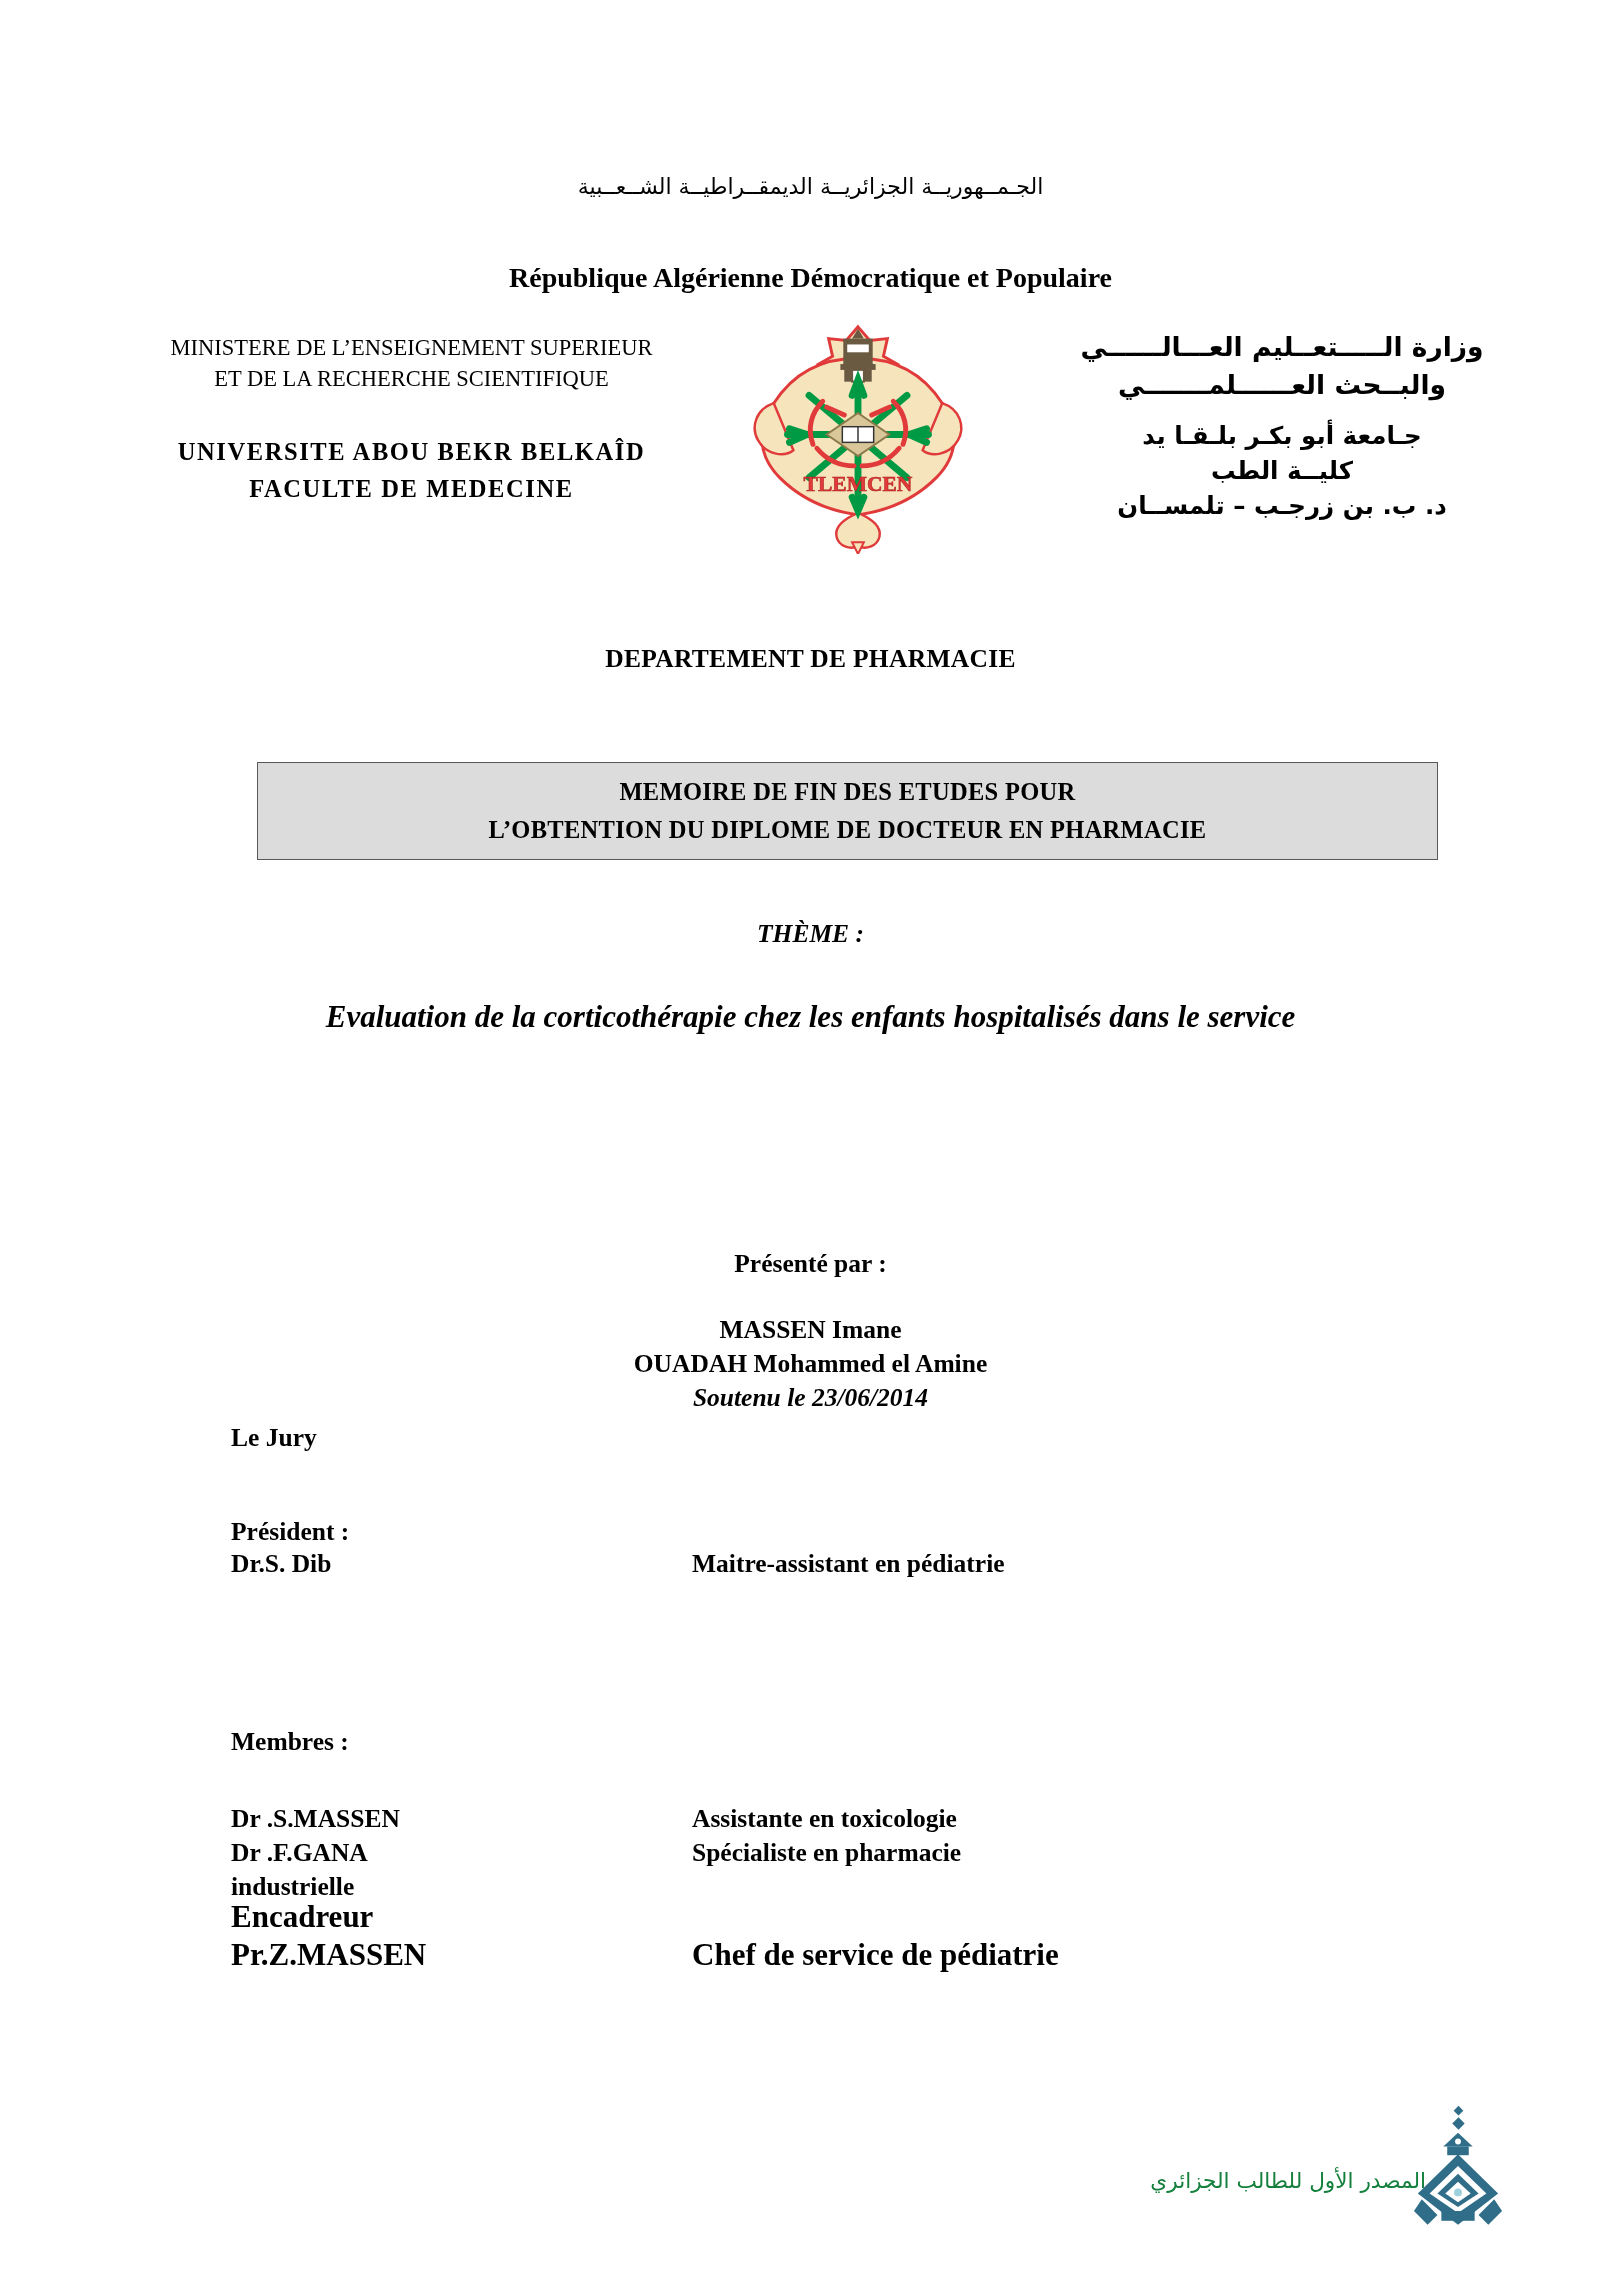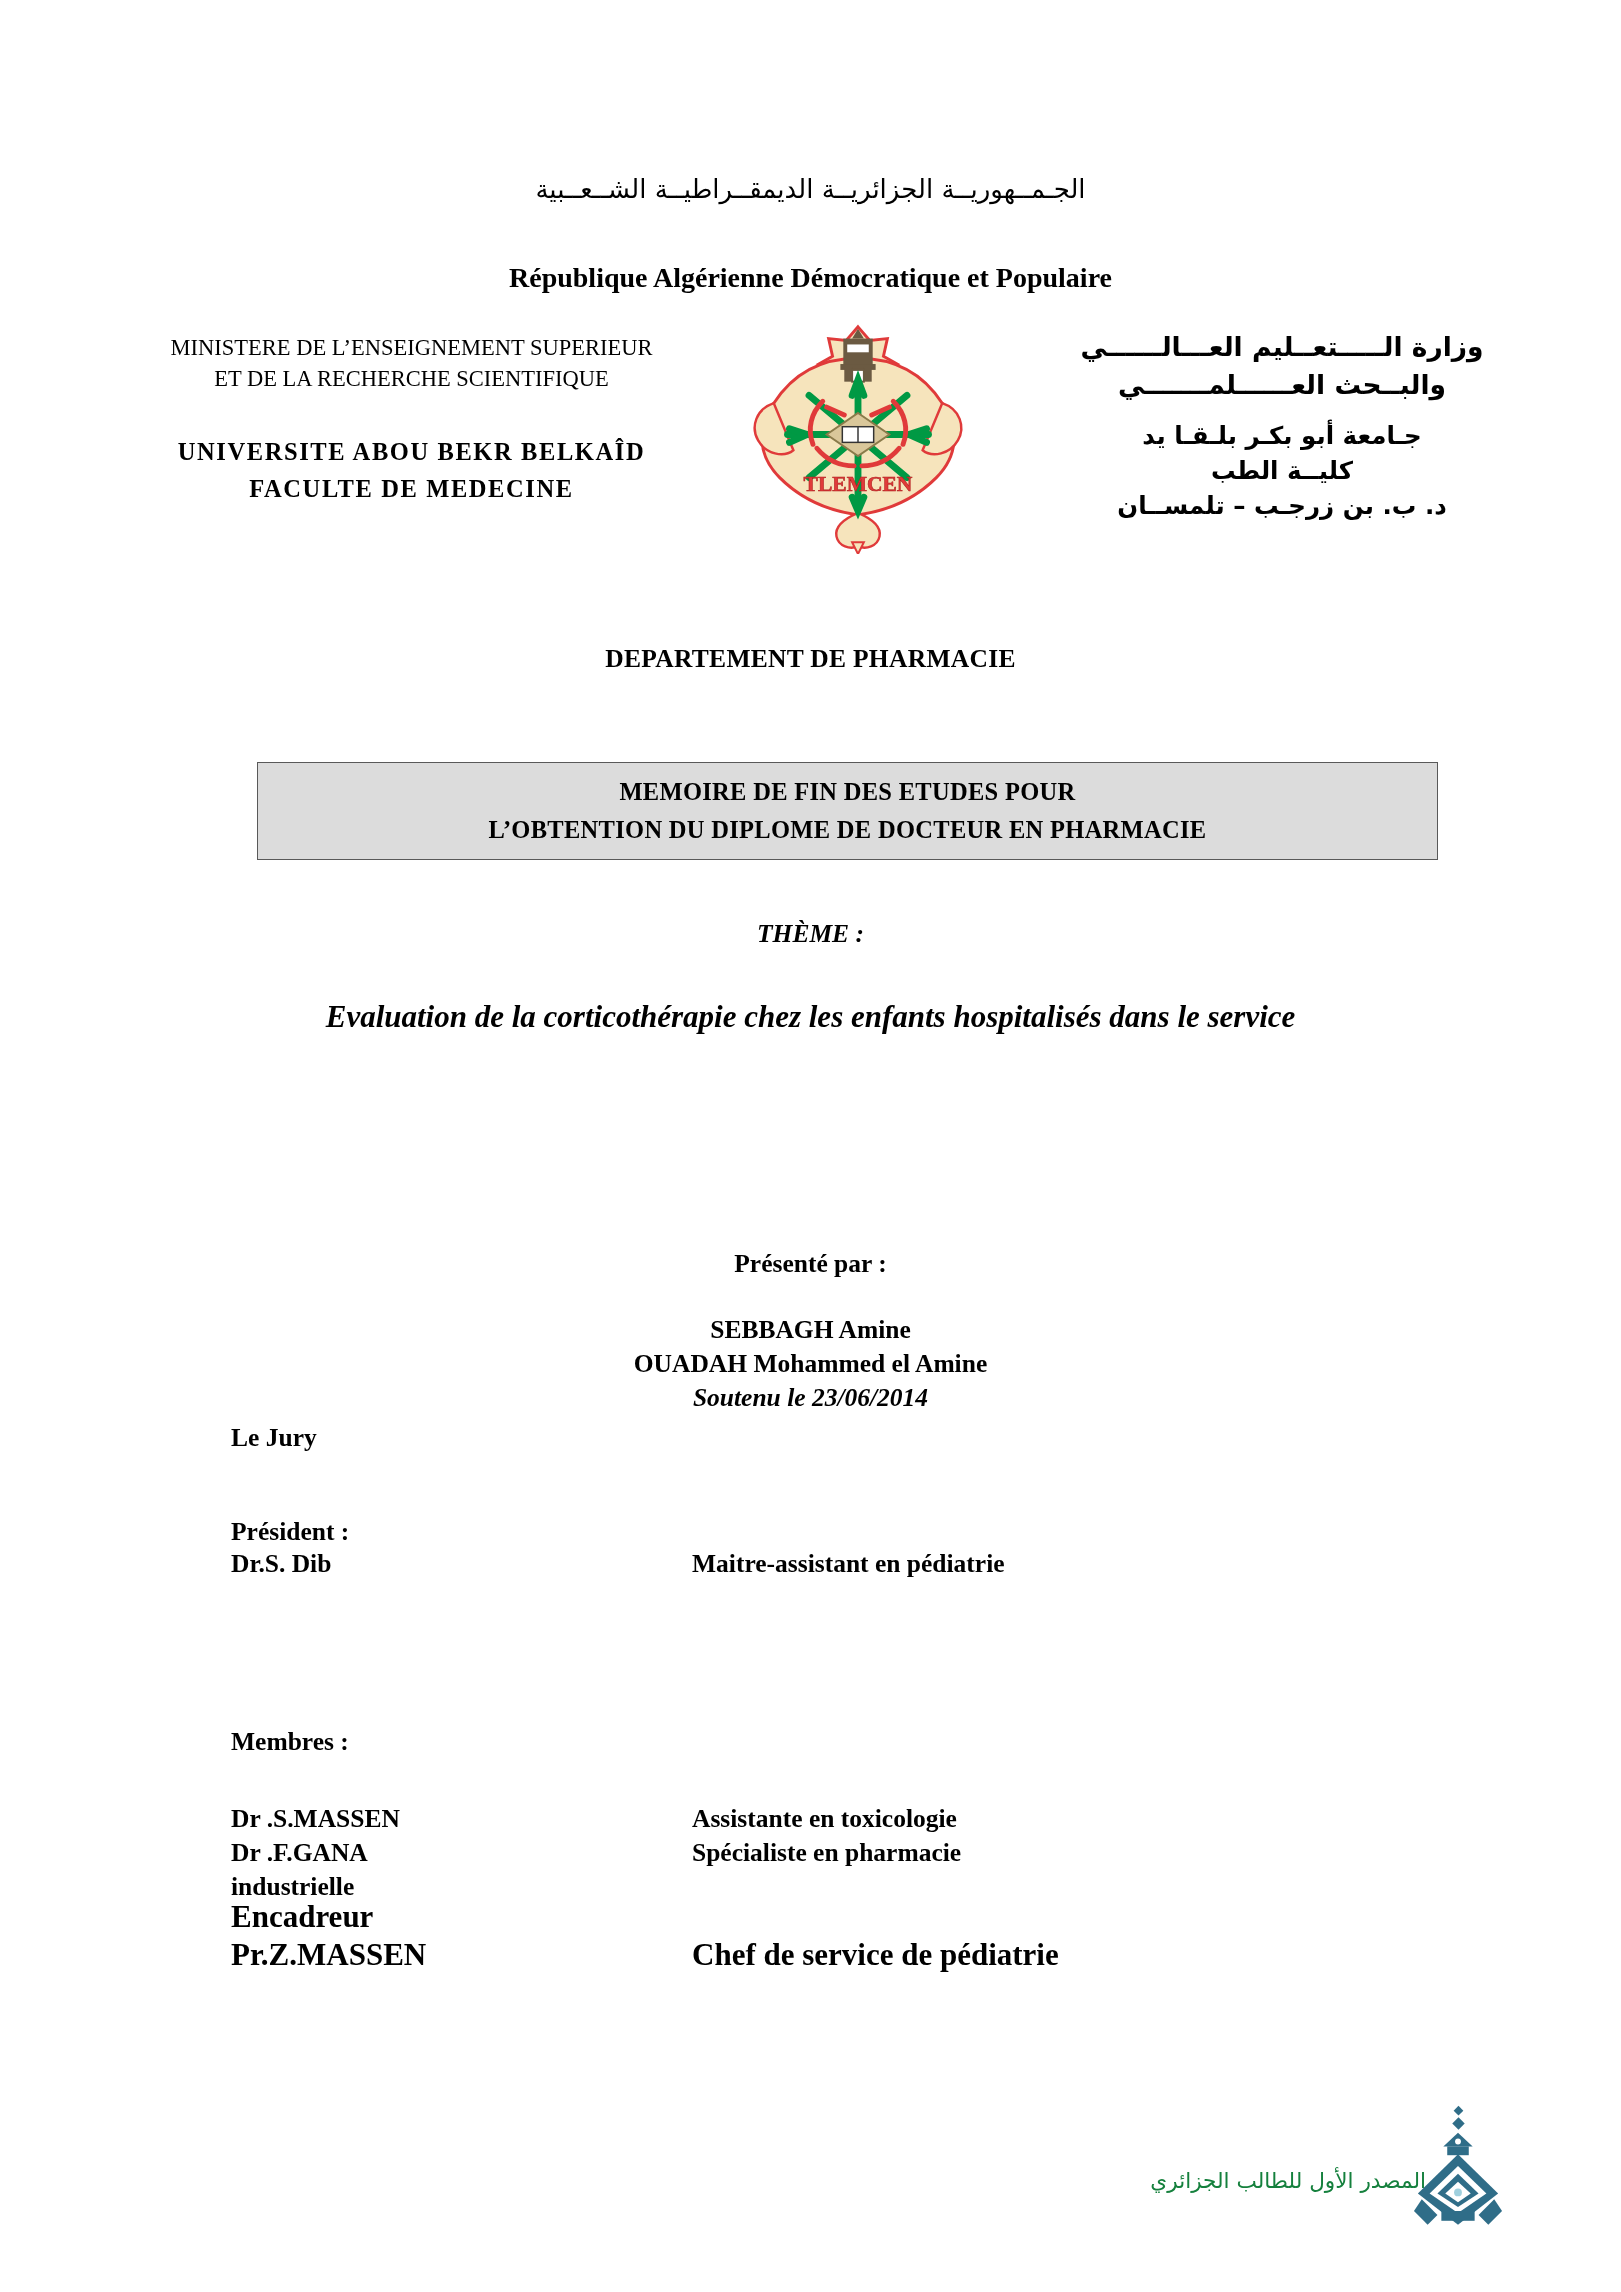--- a/index.html
+++ b/index.html
@@ -20,21 +20,21 @@
     margin: 0 auto;
   }
 
   
   .hdr-arabic {
     position: absolute;
     left: 0; right: 0;
     top: 173px;
     text-align: center;
     font-family: "DejaVu Sans", "Liberation Sans", sans-serif;
-    font-size: 26px;
+    font-size: 22px;
     line-height: 1.25;
     direction: rtl;
     letter-spacing: 0px;
   }
   .hdr-french {
     position: absolute;
     left: 0; right: 0;
     top: 222px;
     text-align: center;
     font-size: 28px;
@@ -344,21 +344,21 @@
     <div class="line">L’OBTENTION DU DIPLOME DE DOCTEUR EN PHARMACIE</div>
   </div>
 
   <div class="theme-label">THÈME :</div>
   <div class="theme-title">
     <div>Evaluation de la corticothérapie chez les enfants hospitalisés dans le service</div>
   </div>
 
   <div class="presented-label">Présenté par :</div>
   <div class="authors">
-    <div>SEBBAGH Amine</div>
+    <div>MASSEN Imane</div>
     <div>OUADAH Mohammed el Amine</div>
     <div class="defense">Soutenu le  23/06/2014</div>
   </div>
 
   <div class="jury">
     <div class="jury-heading">Le Jury</div>
     <div class="gap-lg"></div>
     <div>Président :</div>
     <div class="jury-row">
       <div class="name">Dr.S. Dib</div>

